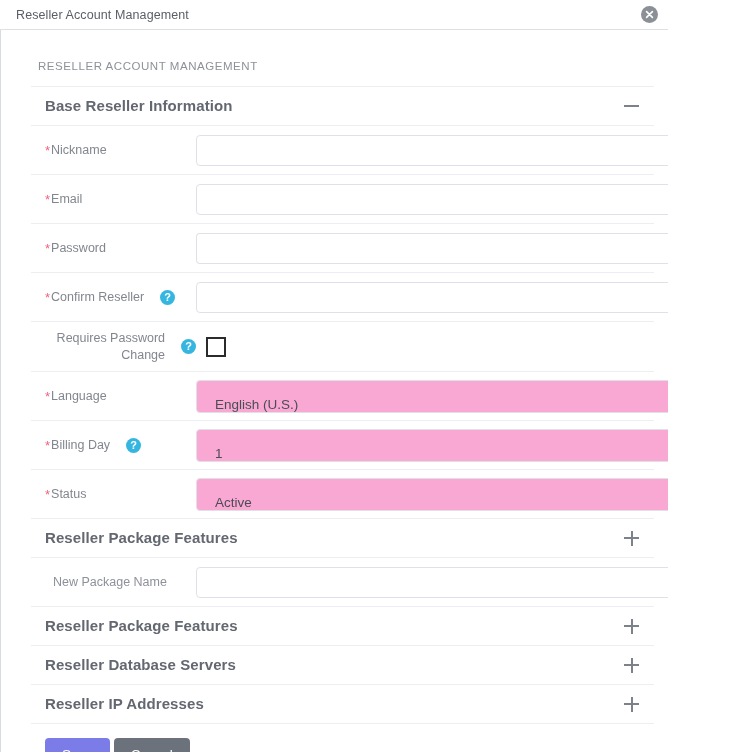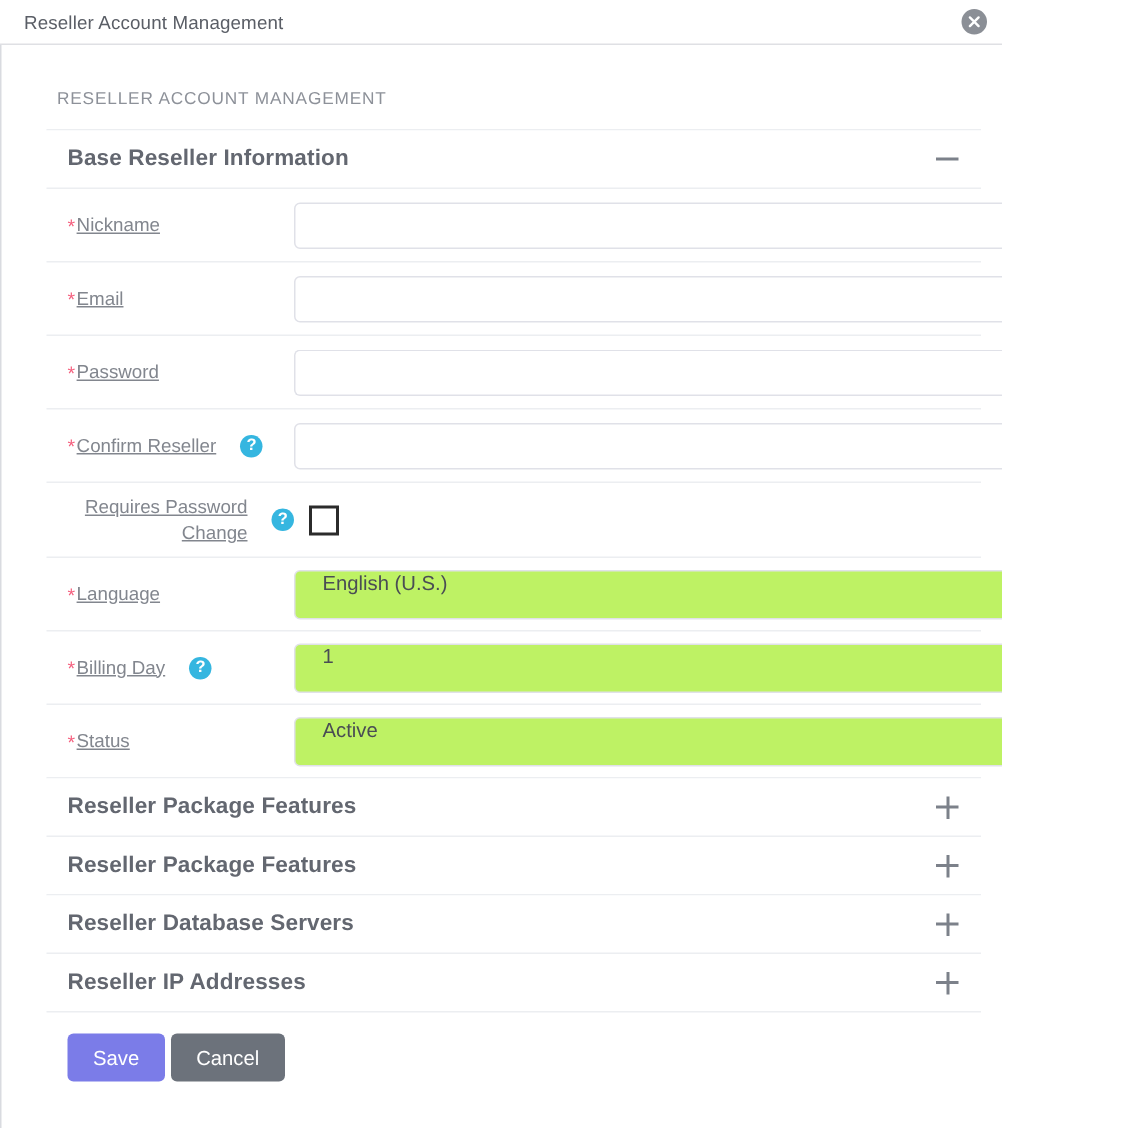--- a/index.html
+++ b/index.html
@@ -123,21 +123,20 @@
     flex: 0 0 165px;
     display: flex;
     align-items: center;
     padding-left: 14px;
     gap: 4px;
   }
   .lbl {
     font-size: 12.5px;
     color: #82868e;
     line-height: 17px;
-    text-decoration: underline;
   }
   .req {
     color: #f5607f;
     font-size: 13px;
     line-height: 12px;
     margin-right: 1px;
     align-self: flex-start;
     padding-top: 3px;
   }
   .lbl-wrap { display:flex; align-items:flex-start; }
@@ -222,25 +221,25 @@
 
   .sel-wrap {
     position: relative;
     width: 525px;
   }
   .sel {
     width: 525px;
     height: 33px;
     border: 1px solid #e0e1e8;
     border-radius: 4px;
-    background: #bef264;
+    background: #f9a8d4;
     font-size: 13.5px;
     color: #4a4d54;
     display: flex;
-    align-items: flex-start;
+    align-items: flex-end;
     padding: 0 24px 0 18px;
     cursor: pointer;
     font-family: "Liberation Sans", sans-serif;
   }
   .sel-arrows {
     position: absolute;
     right: 11px;
     top: 50%;
     transform: translateY(-50%);
     pointer-events: none;
@@ -424,20 +423,30 @@
             </svg>
           </div>
         </div>
       </div>
 
       <div class="section-head">
         <span class="section-title">Reseller Package Features</span>
         <span class="toggle-ico plus"></span>
       </div>
 
+      <div class="row sub">
+        <div class="label-cell">
+          <div class="lbl-wrap">
+            <span class="lbl">New Package Name</span>
+          </div>
+        </div>
+        <div class="field-cell">
+          <input class="txt" type="text" placeholder="" style="">
+        </div>
+      </div>
 
       <div class="section-head">
         <span class="section-title">Reseller Package Features</span>
         <span class="toggle-ico plus"></span>
       </div>
 
       <div class="section-head">
         <span class="section-title">Reseller Database Servers</span>
         <span class="toggle-ico plus"></span>
       </div>

